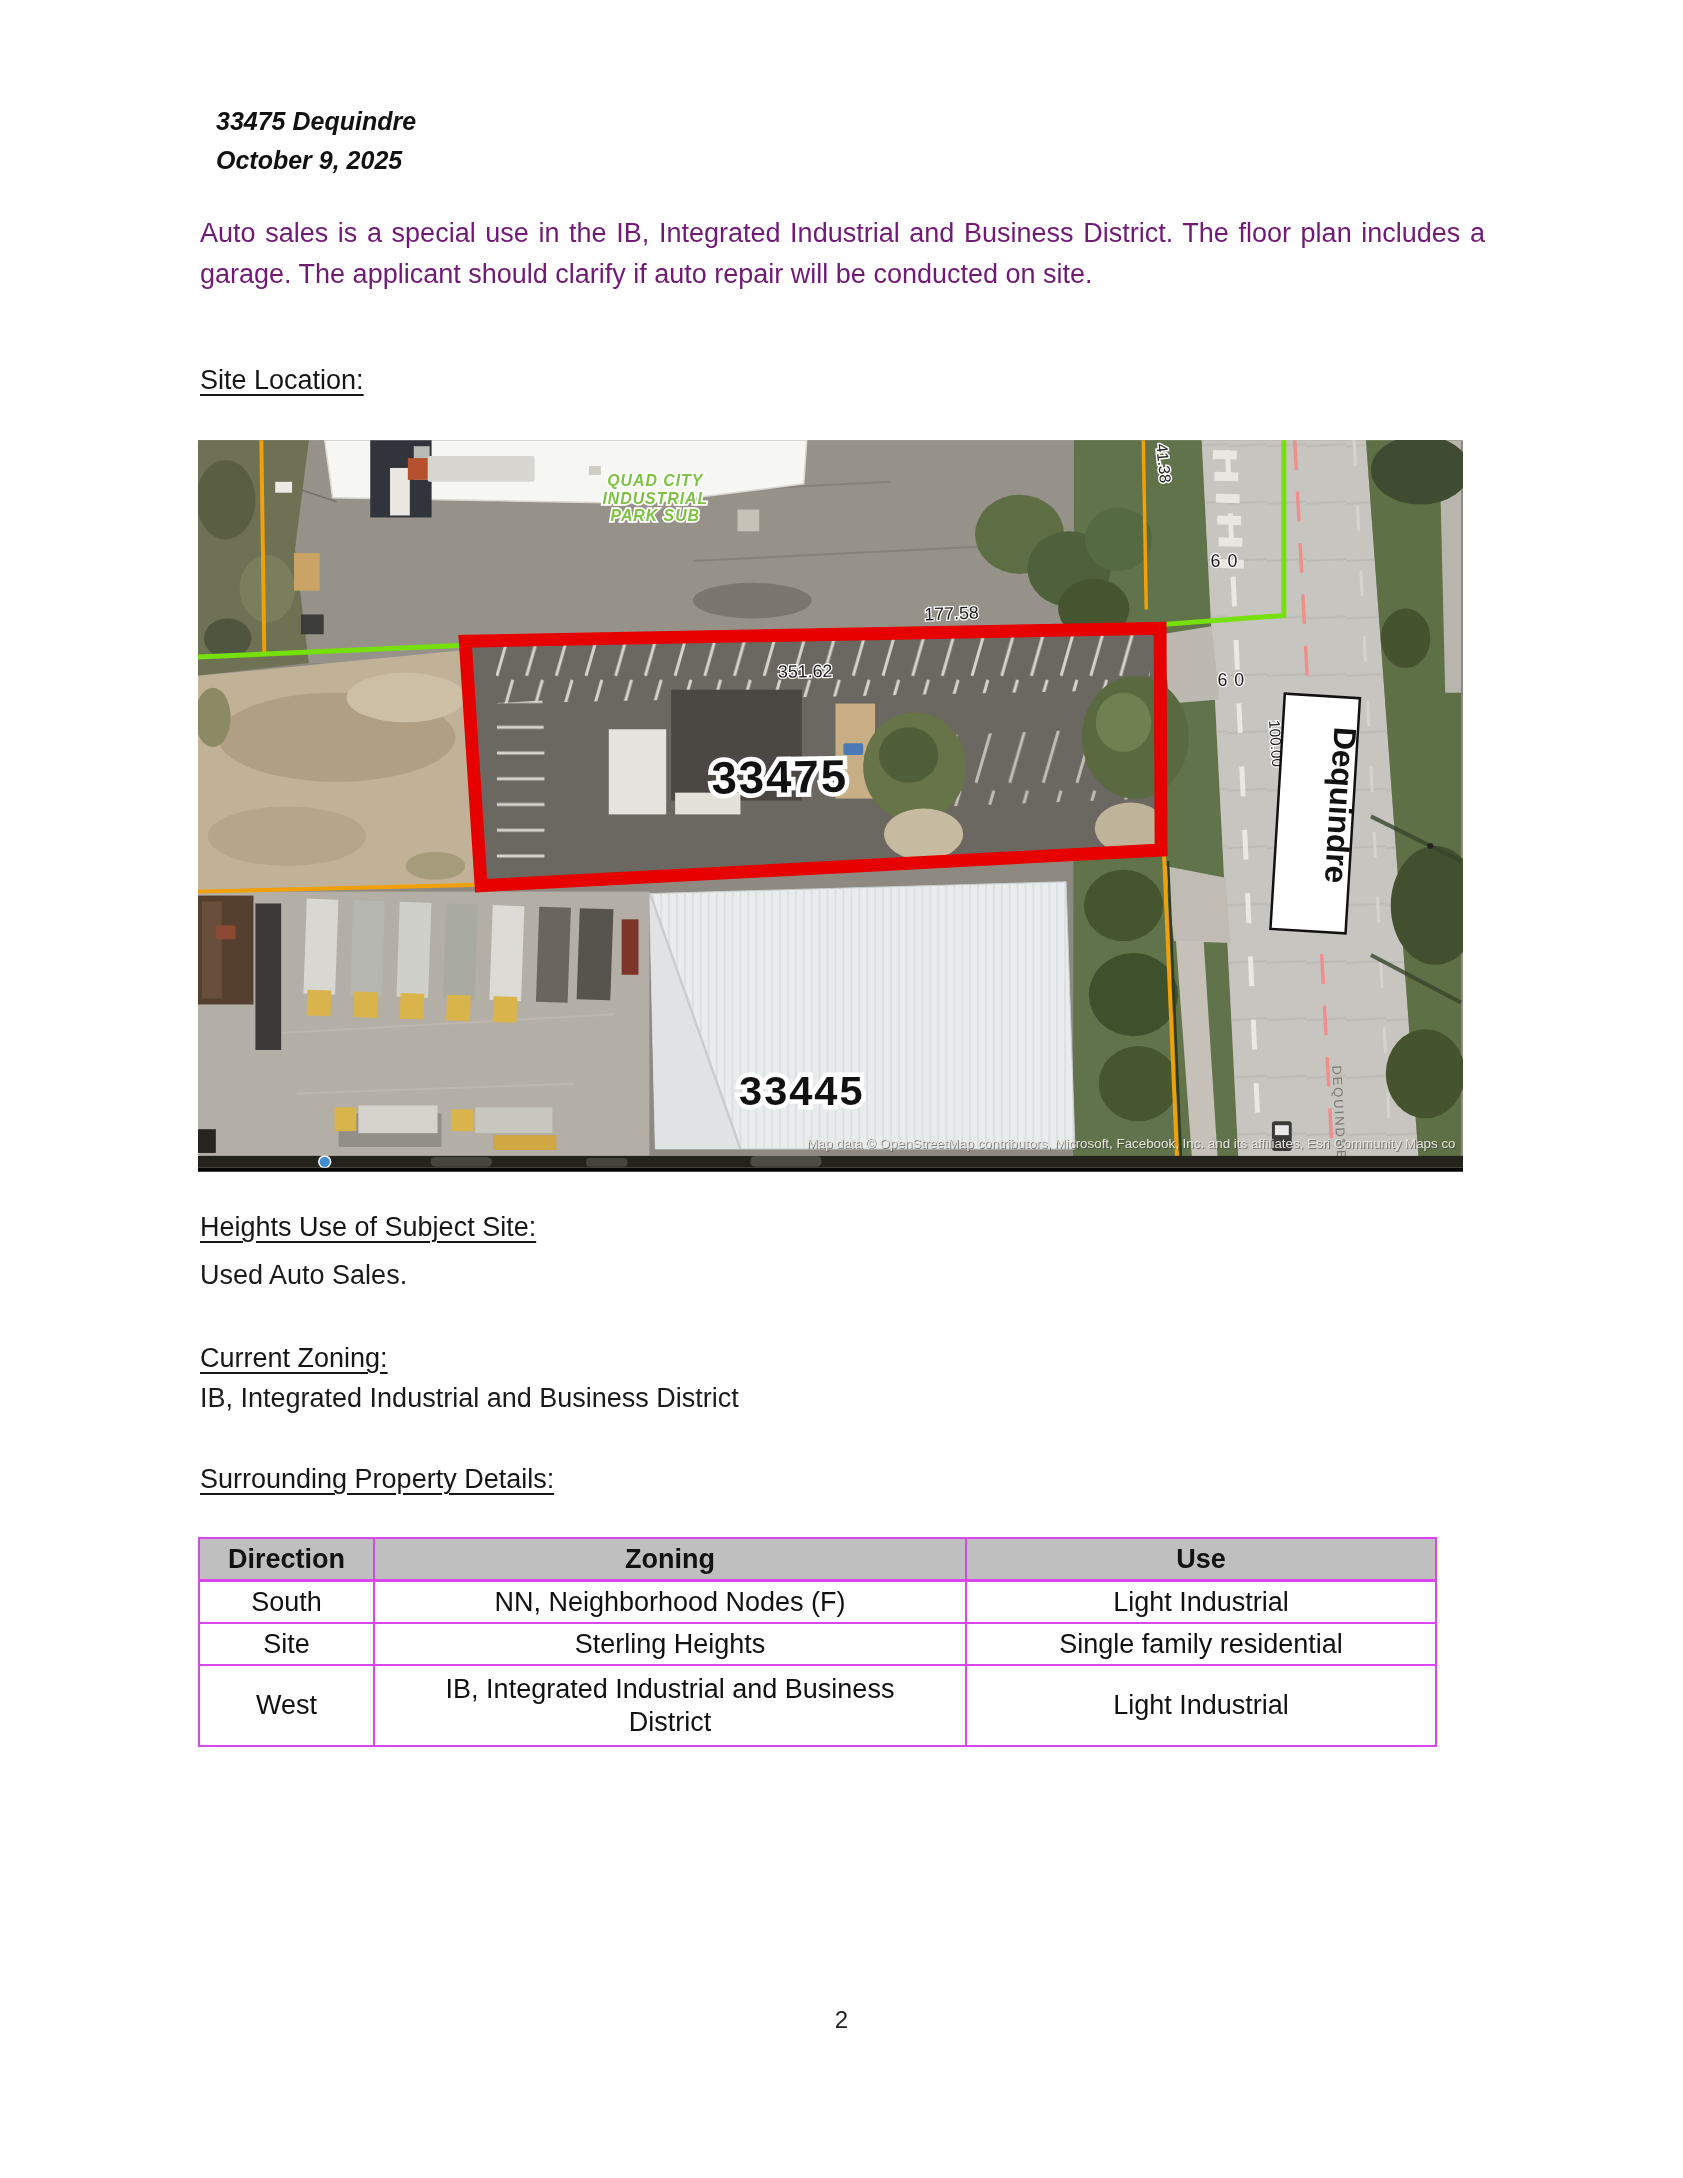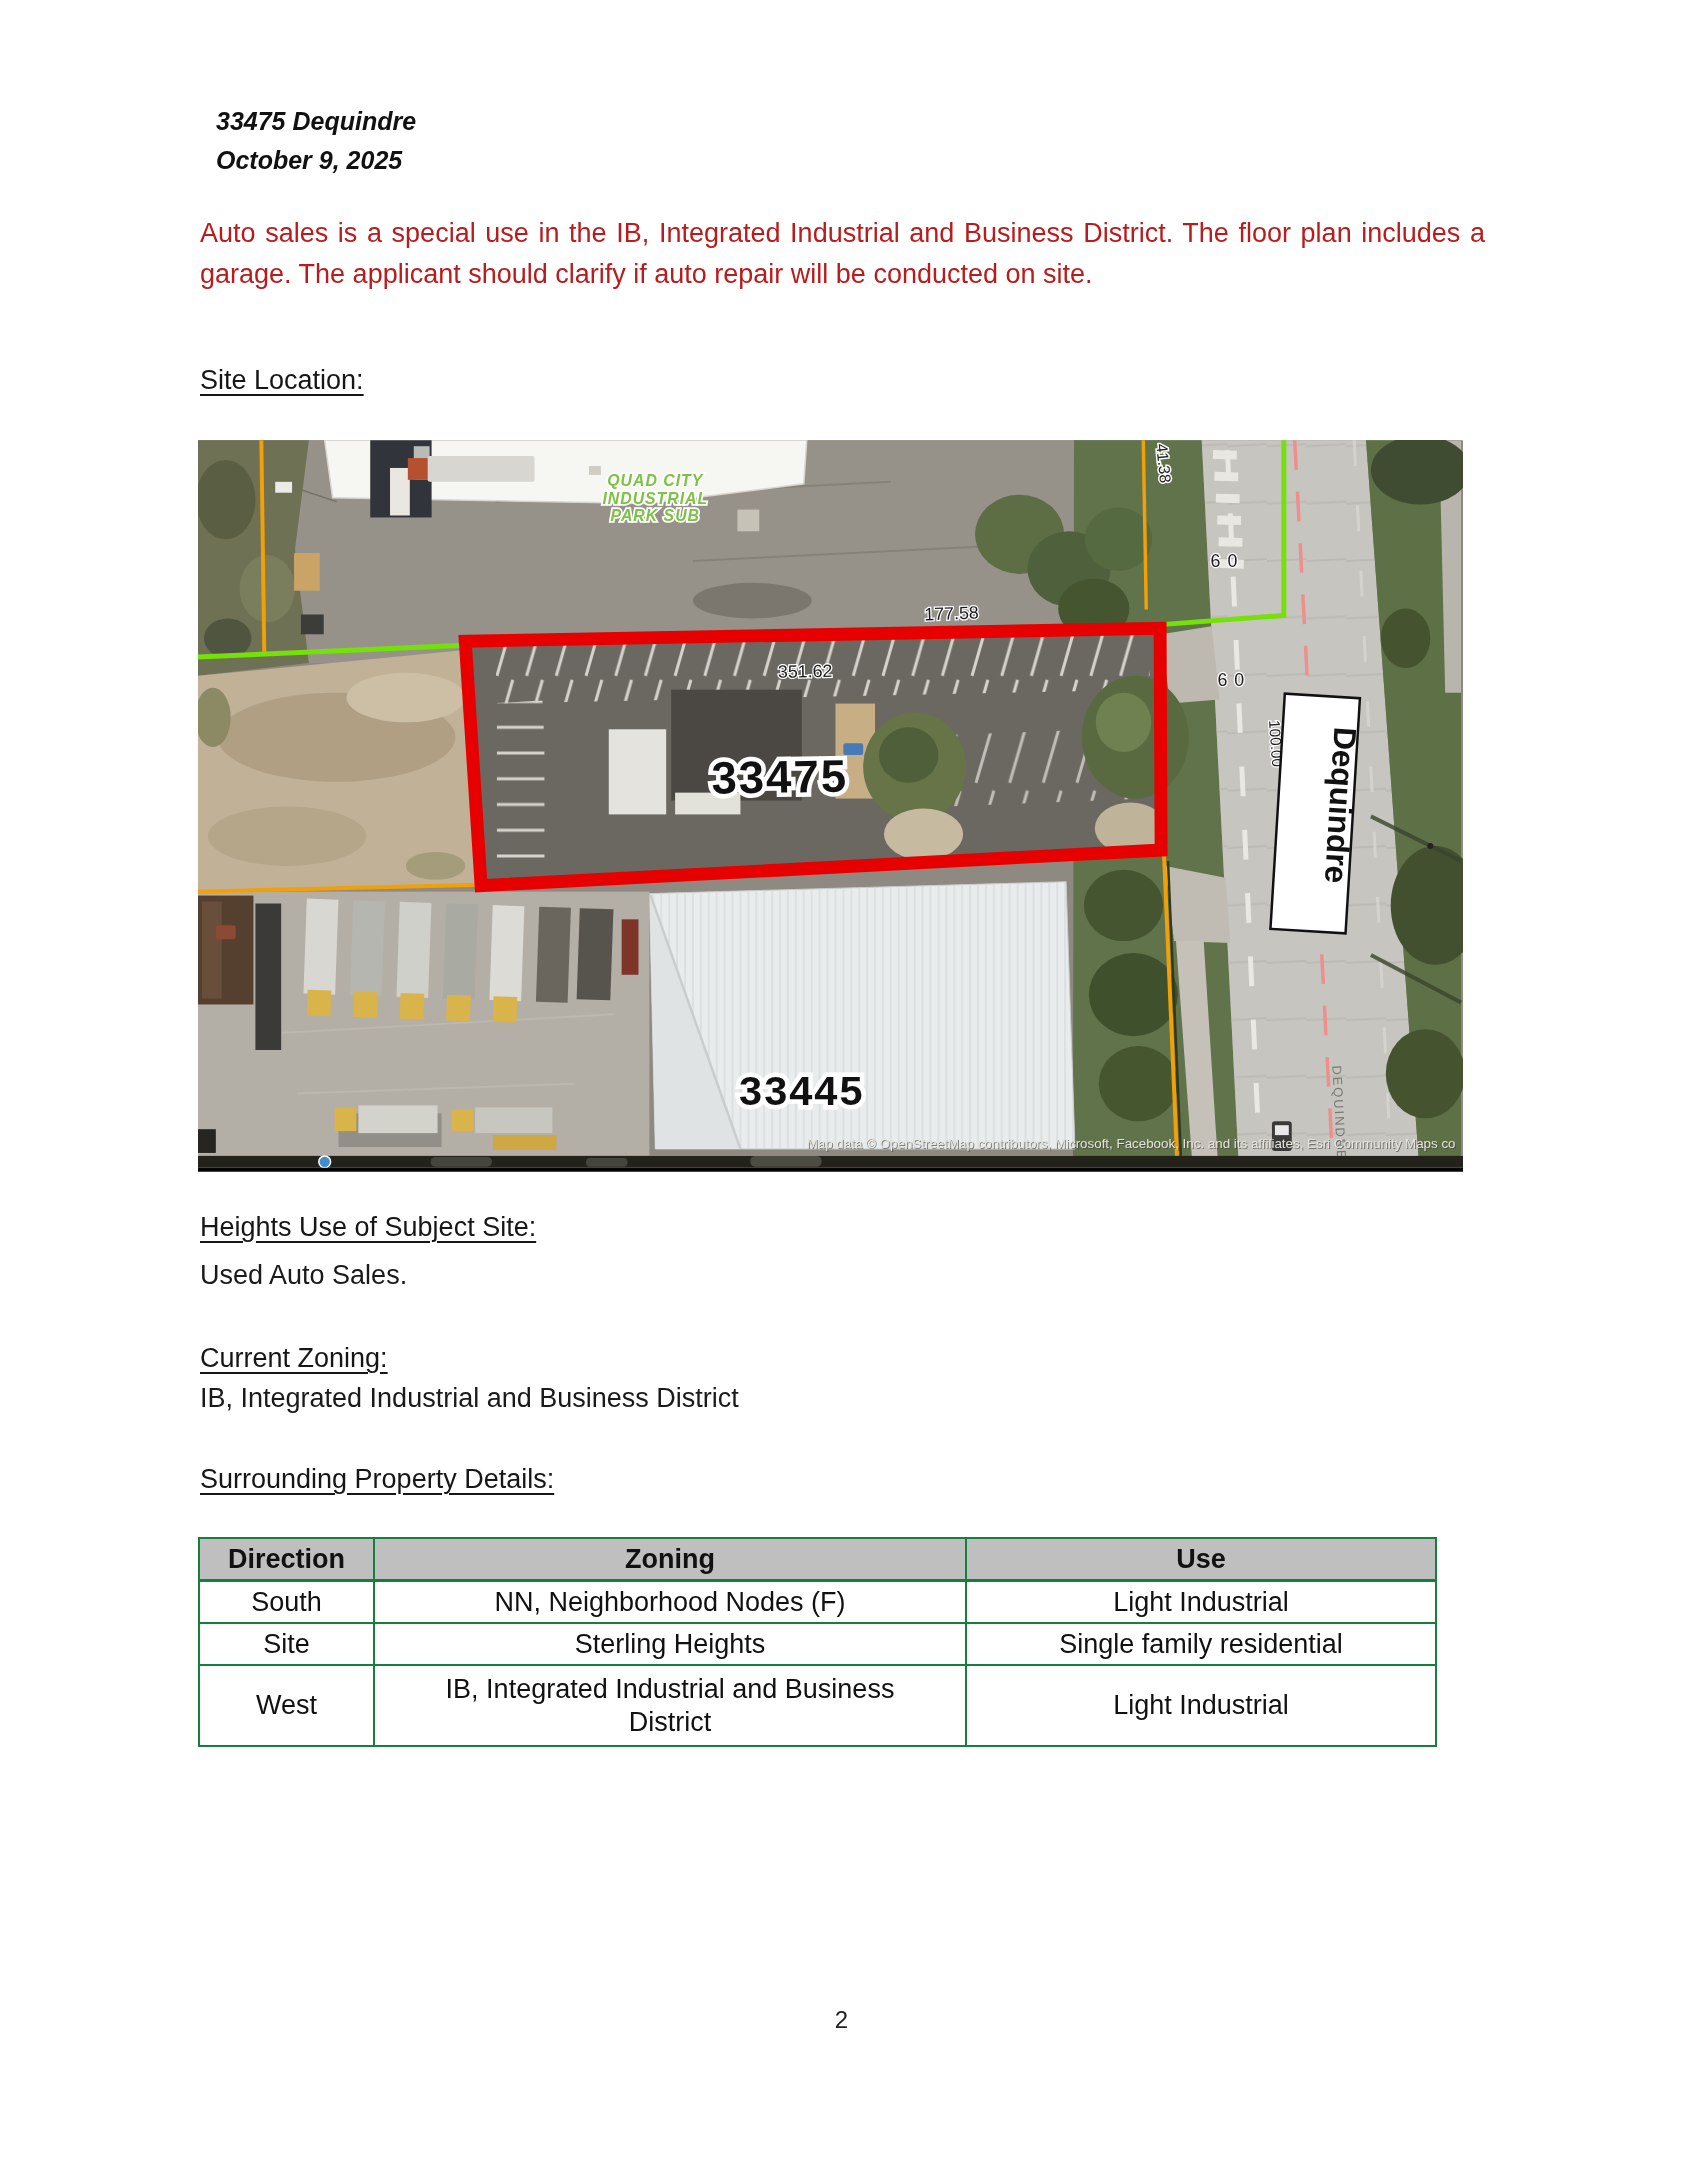--- a/index.html
+++ b/index.html
@@ -2,39 +2,39 @@
 <html><head>
 <meta charset="utf-8">
 <style>
   html,body{margin:0;padding:0;background:#ffffff;}
   .page{
     position:relative;width:1683px;height:2178px;background:#ffffff;
     font-family:"Liberation Sans",sans-serif;color:#1a1a1a;overflow:hidden;
   }
   .abs{position:absolute;}
   .doc-title{left:216px;top:102px;font-size:25px;line-height:39px;font-style:italic;font-weight:600;color:#111;}
-  .intro{left:200px;top:213px;width:1285px;font-size:27px;line-height:41px;text-align:justify;color:#b91c1c;}
+  .intro{left:200px;top:213px;width:1285px;font-size:27px;line-height:41px;text-align:justify;color:#701a75;}
   .h-underline{
     font-size:27px;color:#161616;text-decoration:underline;
     text-underline-offset:5px;text-decoration-thickness:2px;
   }
   .sec-site{left:200px;top:365px;}
   .sec-proposed{left:200px;top:1212px;}
   .body-proposed{left:200px;top:1260px;font-size:27px;}
   .sec-zoning{left:200px;top:1343px;}
   .body-zoning{left:200px;top:1383px;font-size:27px;}
   .sec-surrounding{left:200px;top:1464px;}
   .map-wrap{left:198px;top:440px;width:1265px;height:732px;}
   .map-wrap svg{display:block;}
   table.surround{
     position:absolute;left:198px;top:1537px;width:1238px;
     border-collapse:collapse;table-layout:fixed;font-size:27px;color:#111;
   }
   table.surround th, table.surround td{
-    border:2px solid #15803d;text-align:center;vertical-align:middle;padding:0 8px;
+    border:2px solid #d946ef;text-align:center;vertical-align:middle;padding:0 8px;
   }
   table.surround th{
     background:#bfbfbf;font-weight:bold;height:40px;border-bottom-width:3px;
   }
   table.surround td{height:40px;}
   tr.tall td{height:79px;}
   .zoning-wrap{max-width:465px;margin:0 auto;line-height:33px;}
   .page-number{left:198px;top:2006px;width:1287px;text-align:center;font-size:24px;color:#222;}
   
   .mlabel{font-family:"Liberation Sans",sans-serif;}

